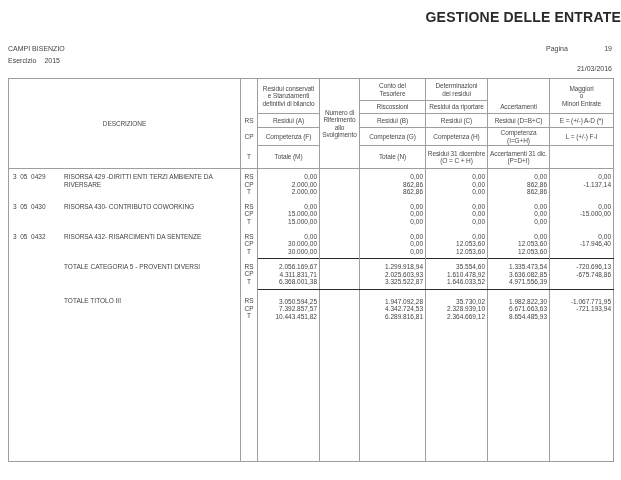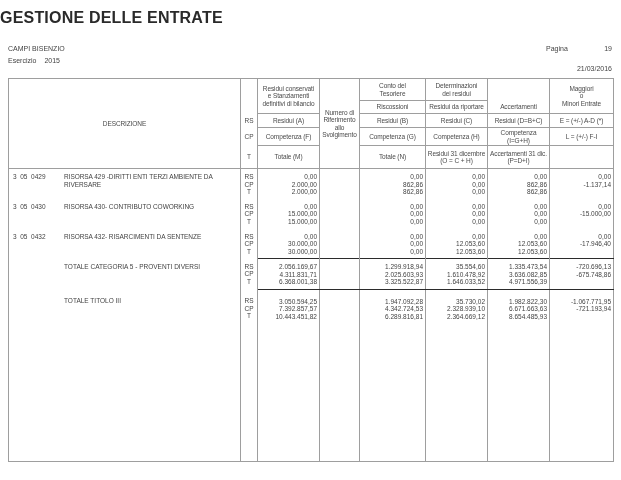--- a/index.html
+++ b/index.html
@@ -2,22 +2,22 @@
 <html><head>
 <meta charset="utf-8">
 <style>
   html,body { margin:0; padding:0; }
   body {
     width:621px; height:480px; background:#ffffff; position:relative;
     font-family:"Liberation Sans","DejaVu Sans",sans-serif; color:#434343;
     overflow:hidden;
   }
   .title {
-    position:absolute; top:9px; left:0; right:0; text-align:left;
-    font-size:16px; font-weight:bold; color:#2a2a2a; letter-spacing:.2px;
+    position:absolute; top:9px; left:0; right:0; text-align:right;
+    font-size:14px; font-weight:bold; color:#2a2a2a; letter-spacing:.2px;
   }
   .meta-left { position:absolute; left:8px; top:43px; font-size:7px; line-height:12px; }
   .meta-left .row { display:flex; gap:8px; }
   .meta-right { position:absolute; right:9px; top:43px; width:66px; font-size:7px; line-height:12px; }
   .meta-right .row1 { display:flex; justify-content:space-between; }
   .meta-right .row2 { text-align:right; margin-top:8px; }
 
   table.report {
     position:absolute; left:8px; top:78px; width:605px; height:384px;
     border-collapse:collapse; table-layout:fixed;

